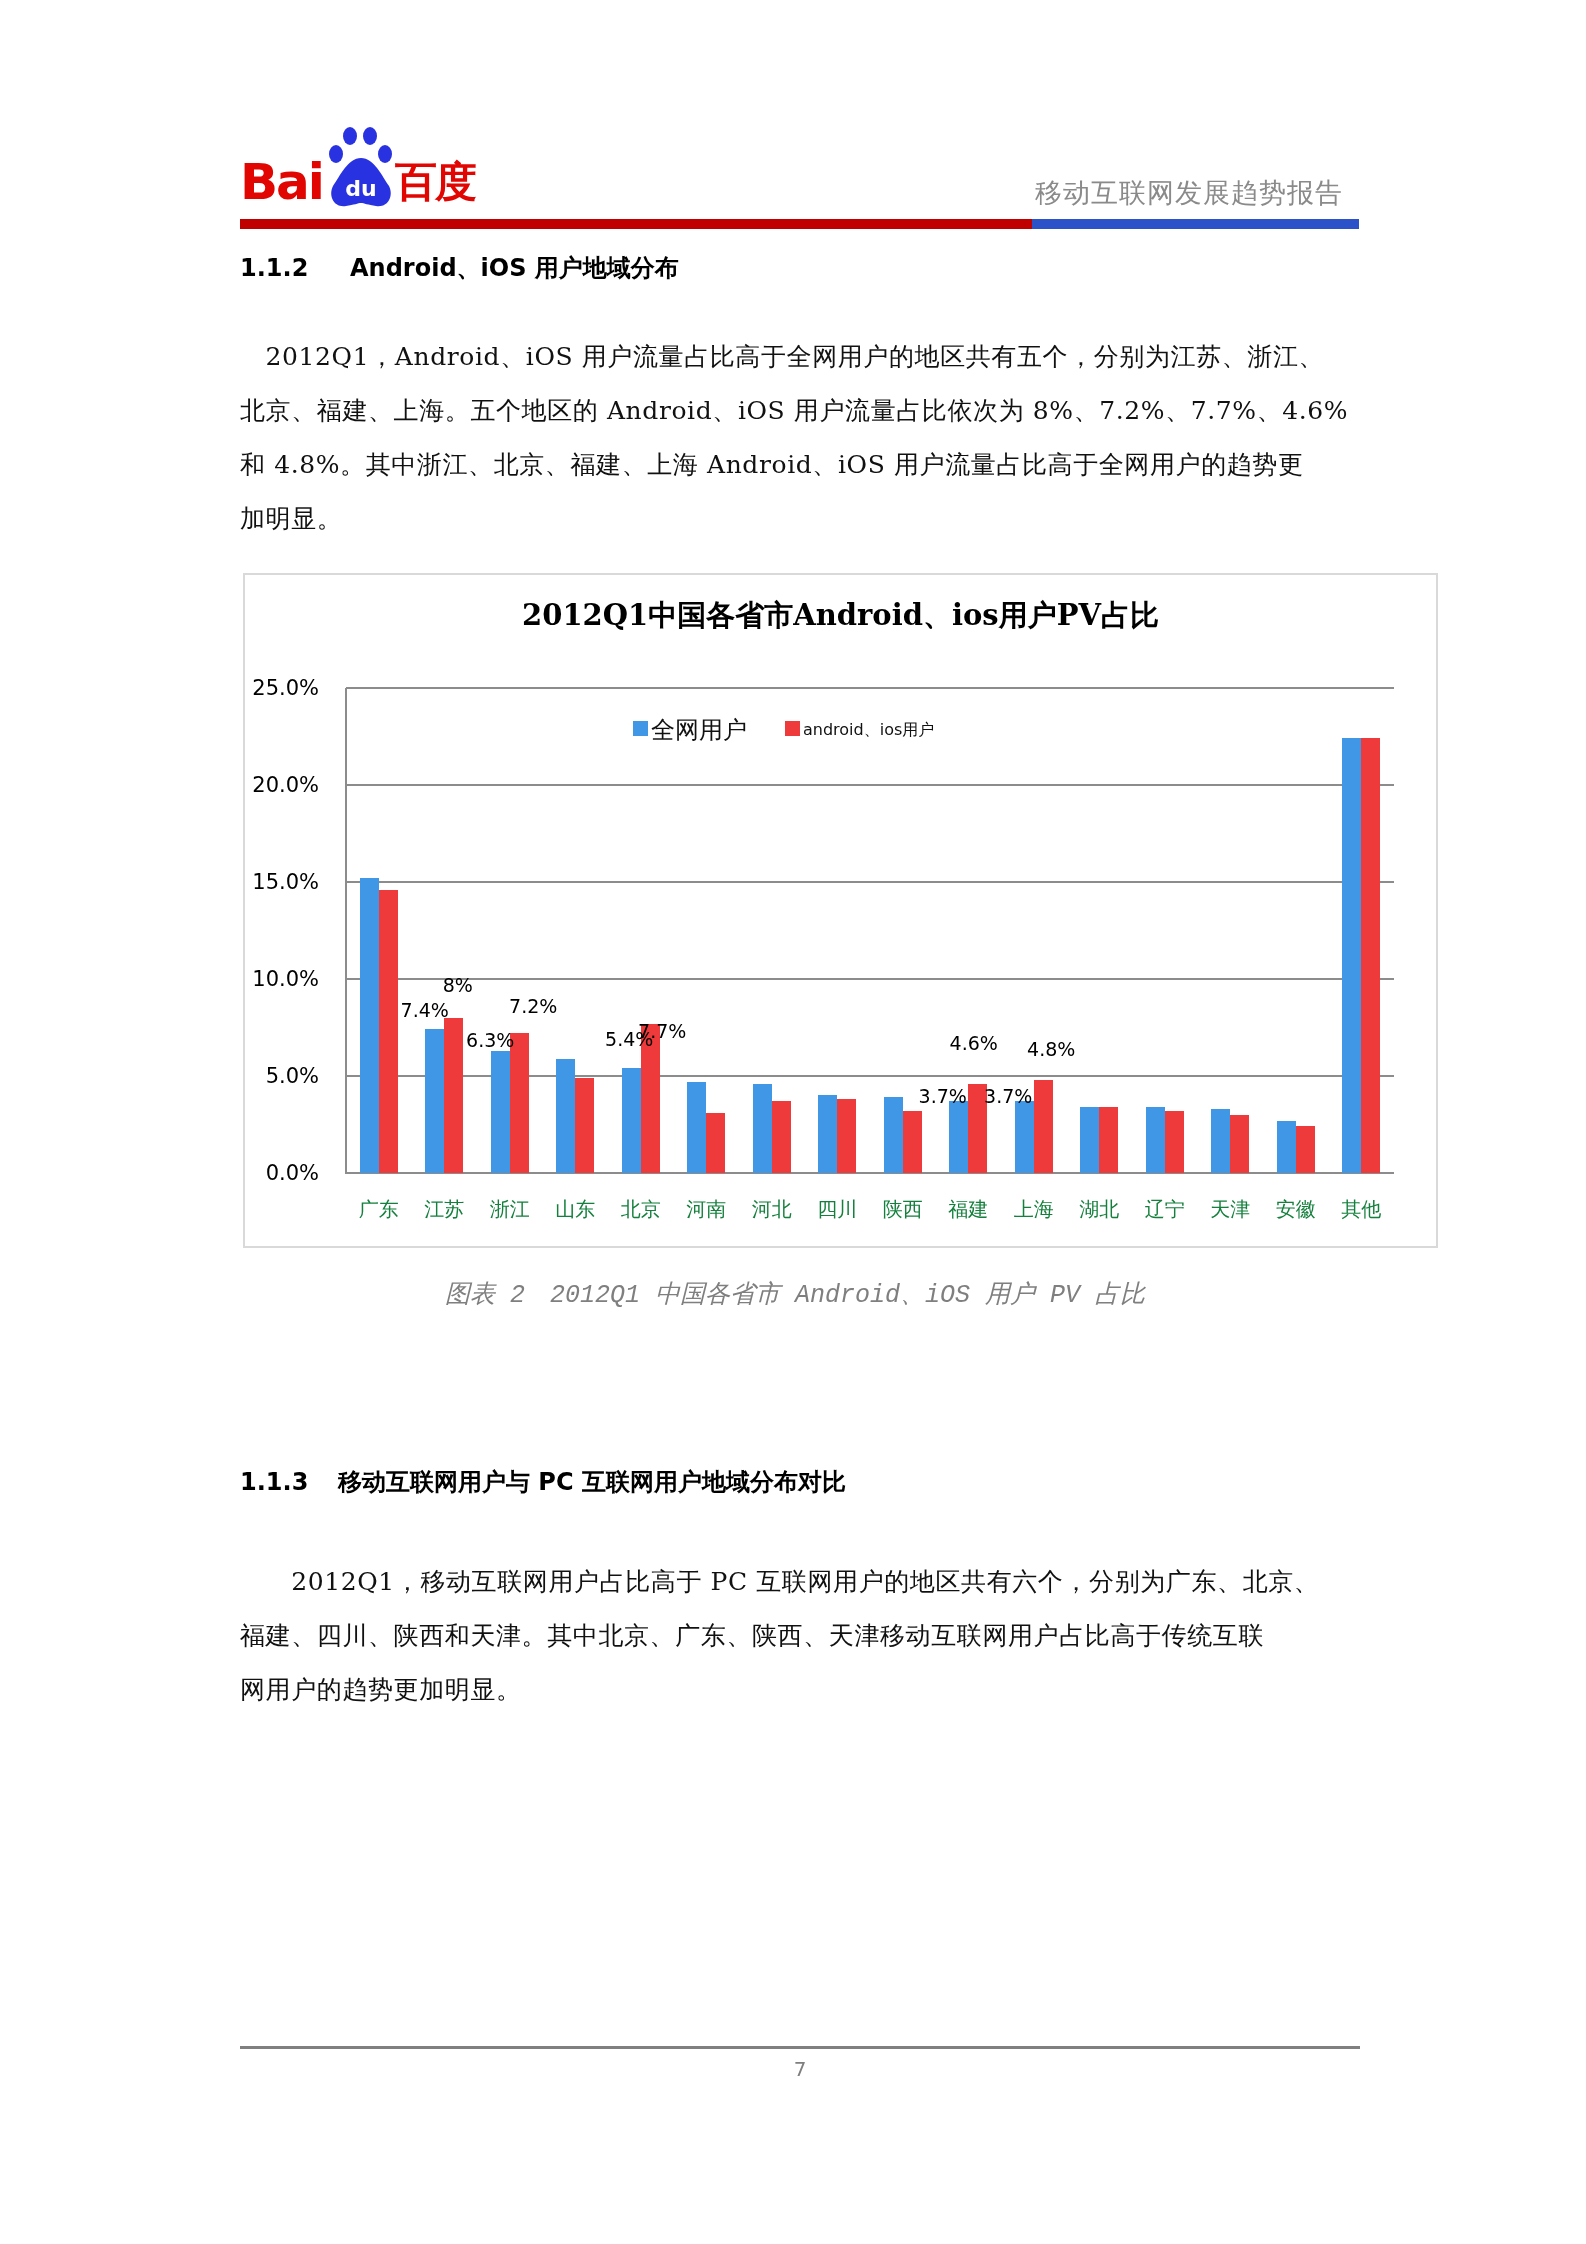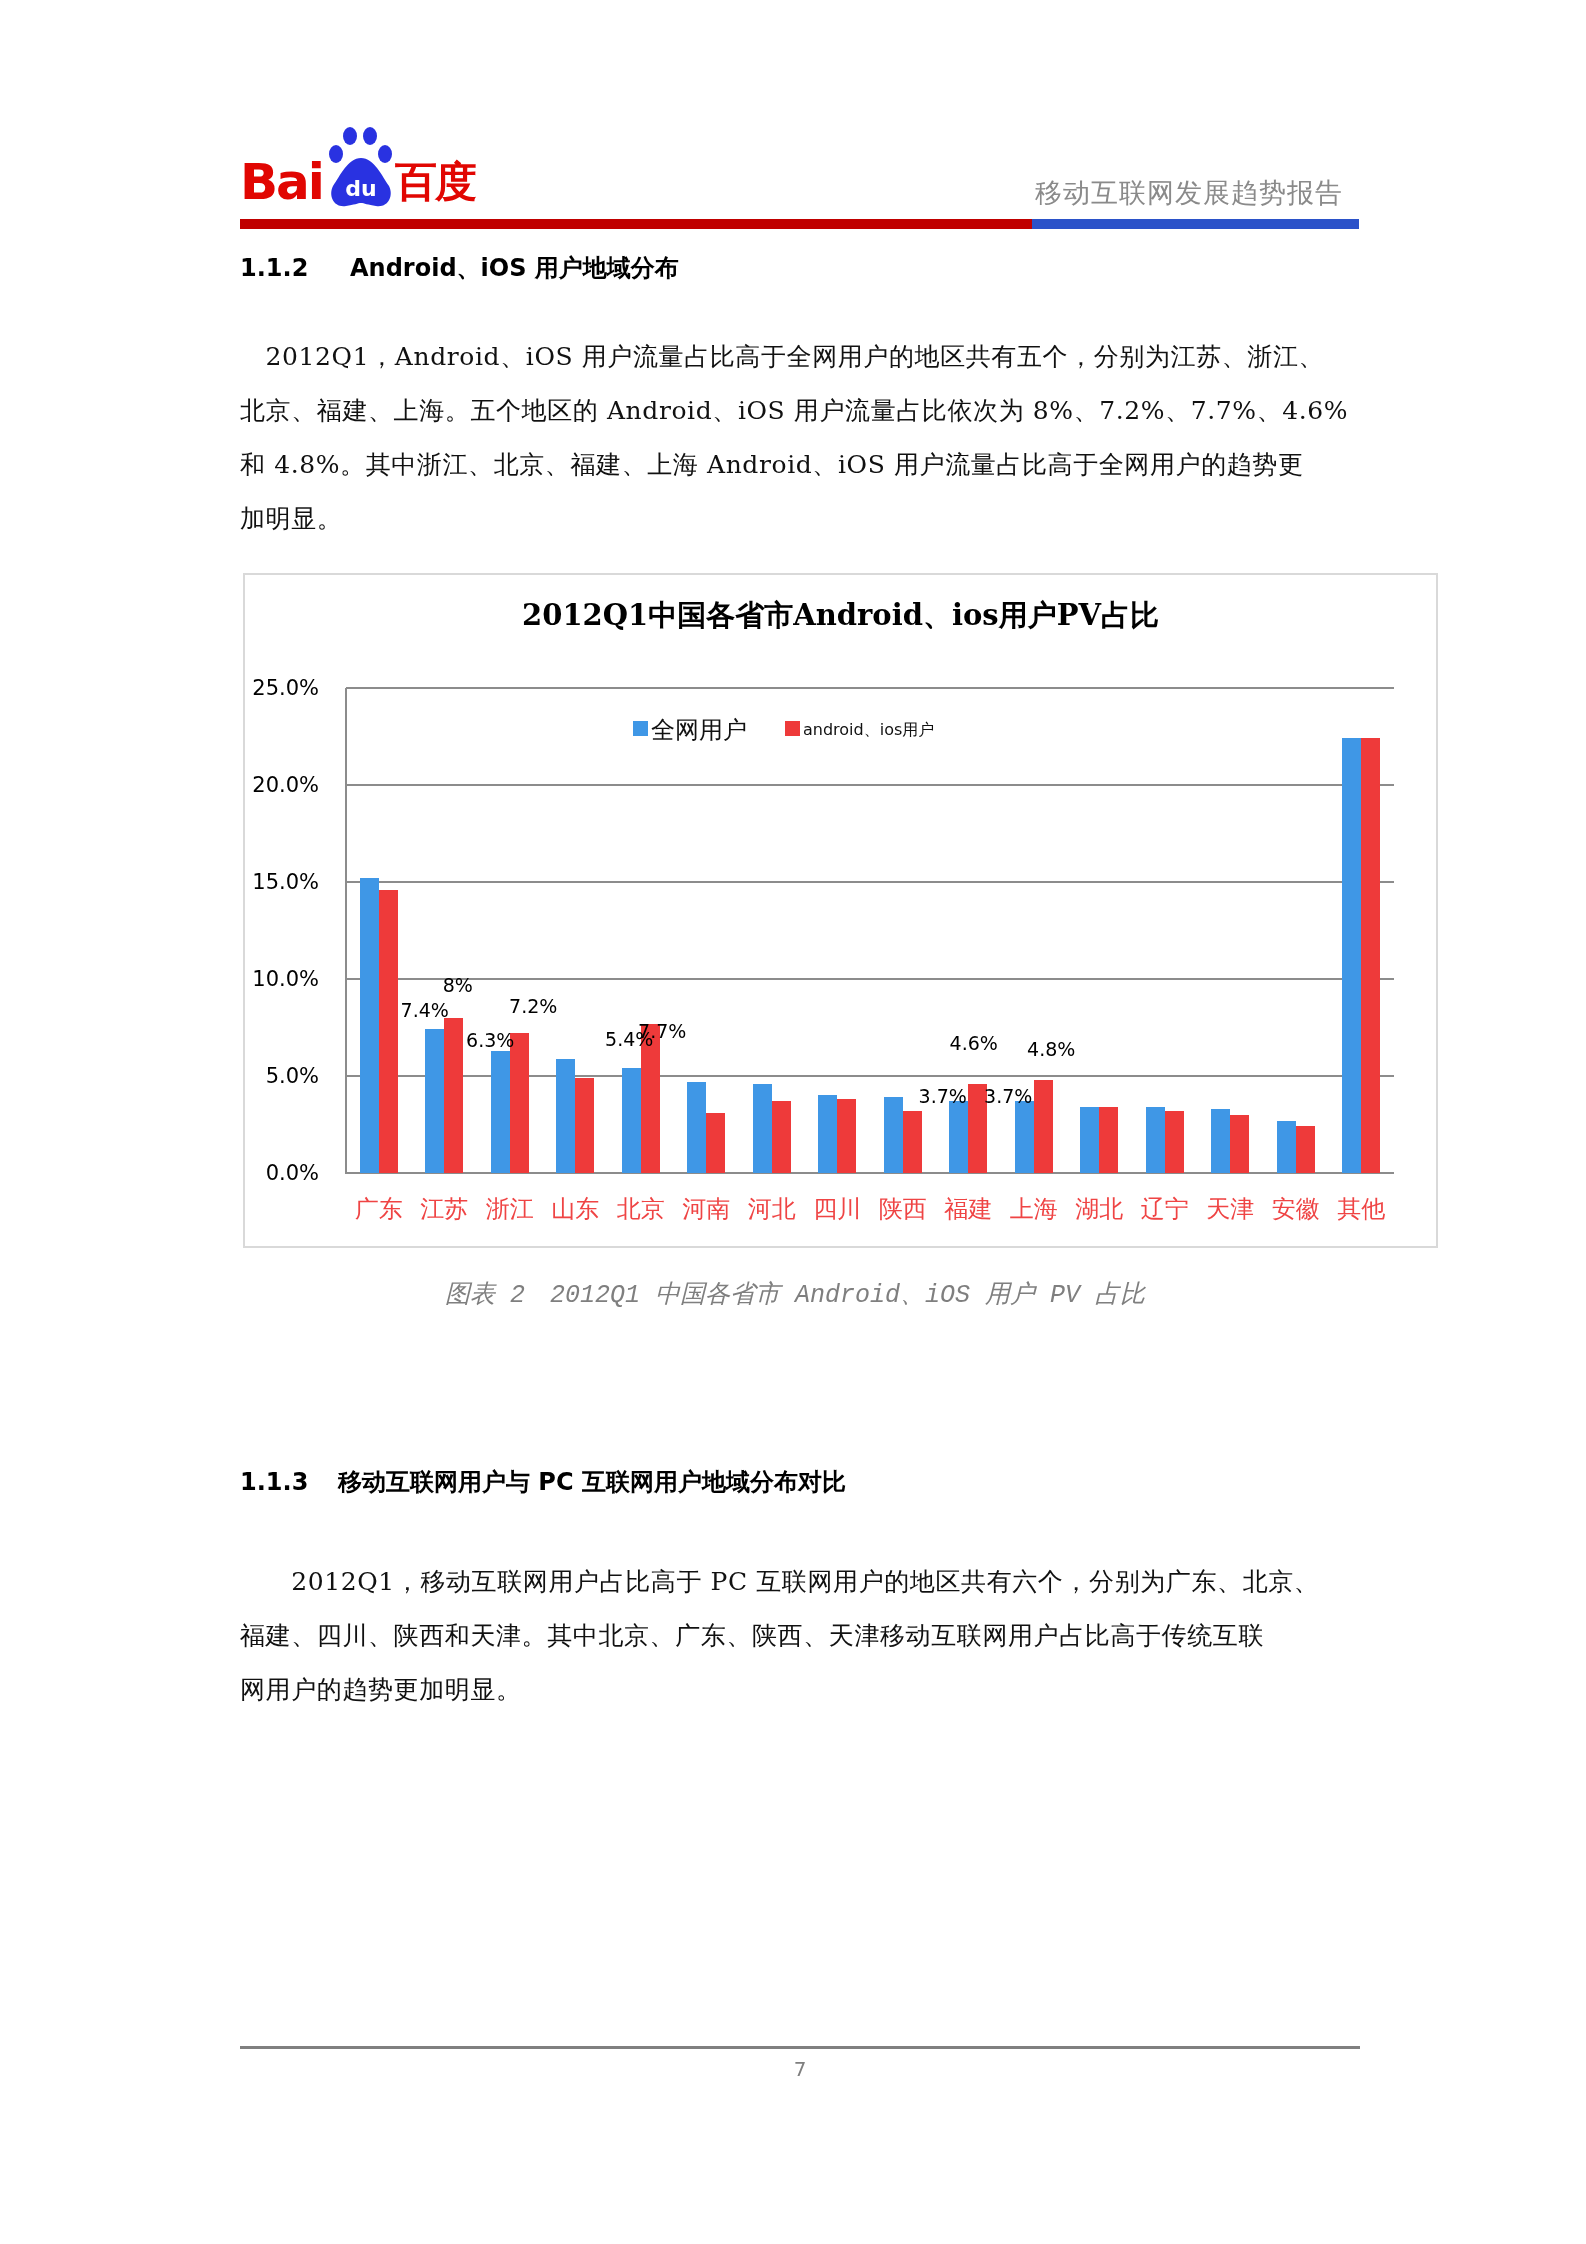--- a/index.html
+++ b/index.html
@@ -18,21 +18,21 @@
   .para p{margin:0;white-space:nowrap;}
   
   #chart{left:243px;top:573px;width:1195px;height:675px;border:2px solid #d9d9d9;box-sizing:border-box;}
   .chart-title{position:absolute;left:0;right:0;top:22px;text-align:center;font-size:29px;font-weight:bold;line-height:36px;color:#000;font-family:"DejaVu Serif","Liberation Serif",serif;}
   .ytick{position:absolute;width:70px;text-align:right;font-family:"DejaVu Sans","Liberation Sans",sans-serif;font-size:21px;color:#000;line-height:24px;}
   .gridline{position:absolute;height:2px;background:#8c8c8c;}
   .yaxis{position:absolute;width:2px;background:#8c8c8c;}
   .bar{position:absolute;width:19px;}
   .bar.blue{background:#3f97e6;}
   .bar.red{background:#ee3a3a;}
-  .xlabel{position:absolute;width:66px;text-align:center;font-size:24px;line-height:30px;color:#ef4444;}
+  .xlabel{position:absolute;width:66px;text-align:center;font-size:20px;line-height:30px;color:#15803d;}
   .dlabel{position:absolute;font-family:"DejaVu Sans","Liberation Sans",sans-serif;font-size:19px;line-height:22px;color:#000;white-space:nowrap;transform:translateX(-50%);}
   .legend{position:absolute;top:140px;left:388px;font-size:24px;line-height:30px;display:flex;align-items:center;}
   .legend .sw{display:inline-block;width:15px;height:15px;margin-right:3px;margin-top:6px;}
   .legend .item{display:flex;align-items:flex-start;margin-right:38px;}
   .legend .lab2{font-family:"DejaVu Sans","Liberation Sans",sans-serif;font-size:16px;}
   .caption{left:240px;width:1110px;top:1280px;text-align:center;font-style:italic;font-size:25px;color:#7f7f7f;line-height:32px;font-family:Liberation Mono, monospace;letter-spacing:0px;}
   .footer-line{left:240px;top:2046px;width:1120px;height:3px;background:#808080;}
   .page-num{left:240px;width:1120px;top:2056px;text-align:center;font-size:20px;color:#7f7f7f;line-height:26px;font-family:"DejaVu Sans","Liberation Sans",sans-serif;}
 </style>
 </head>

